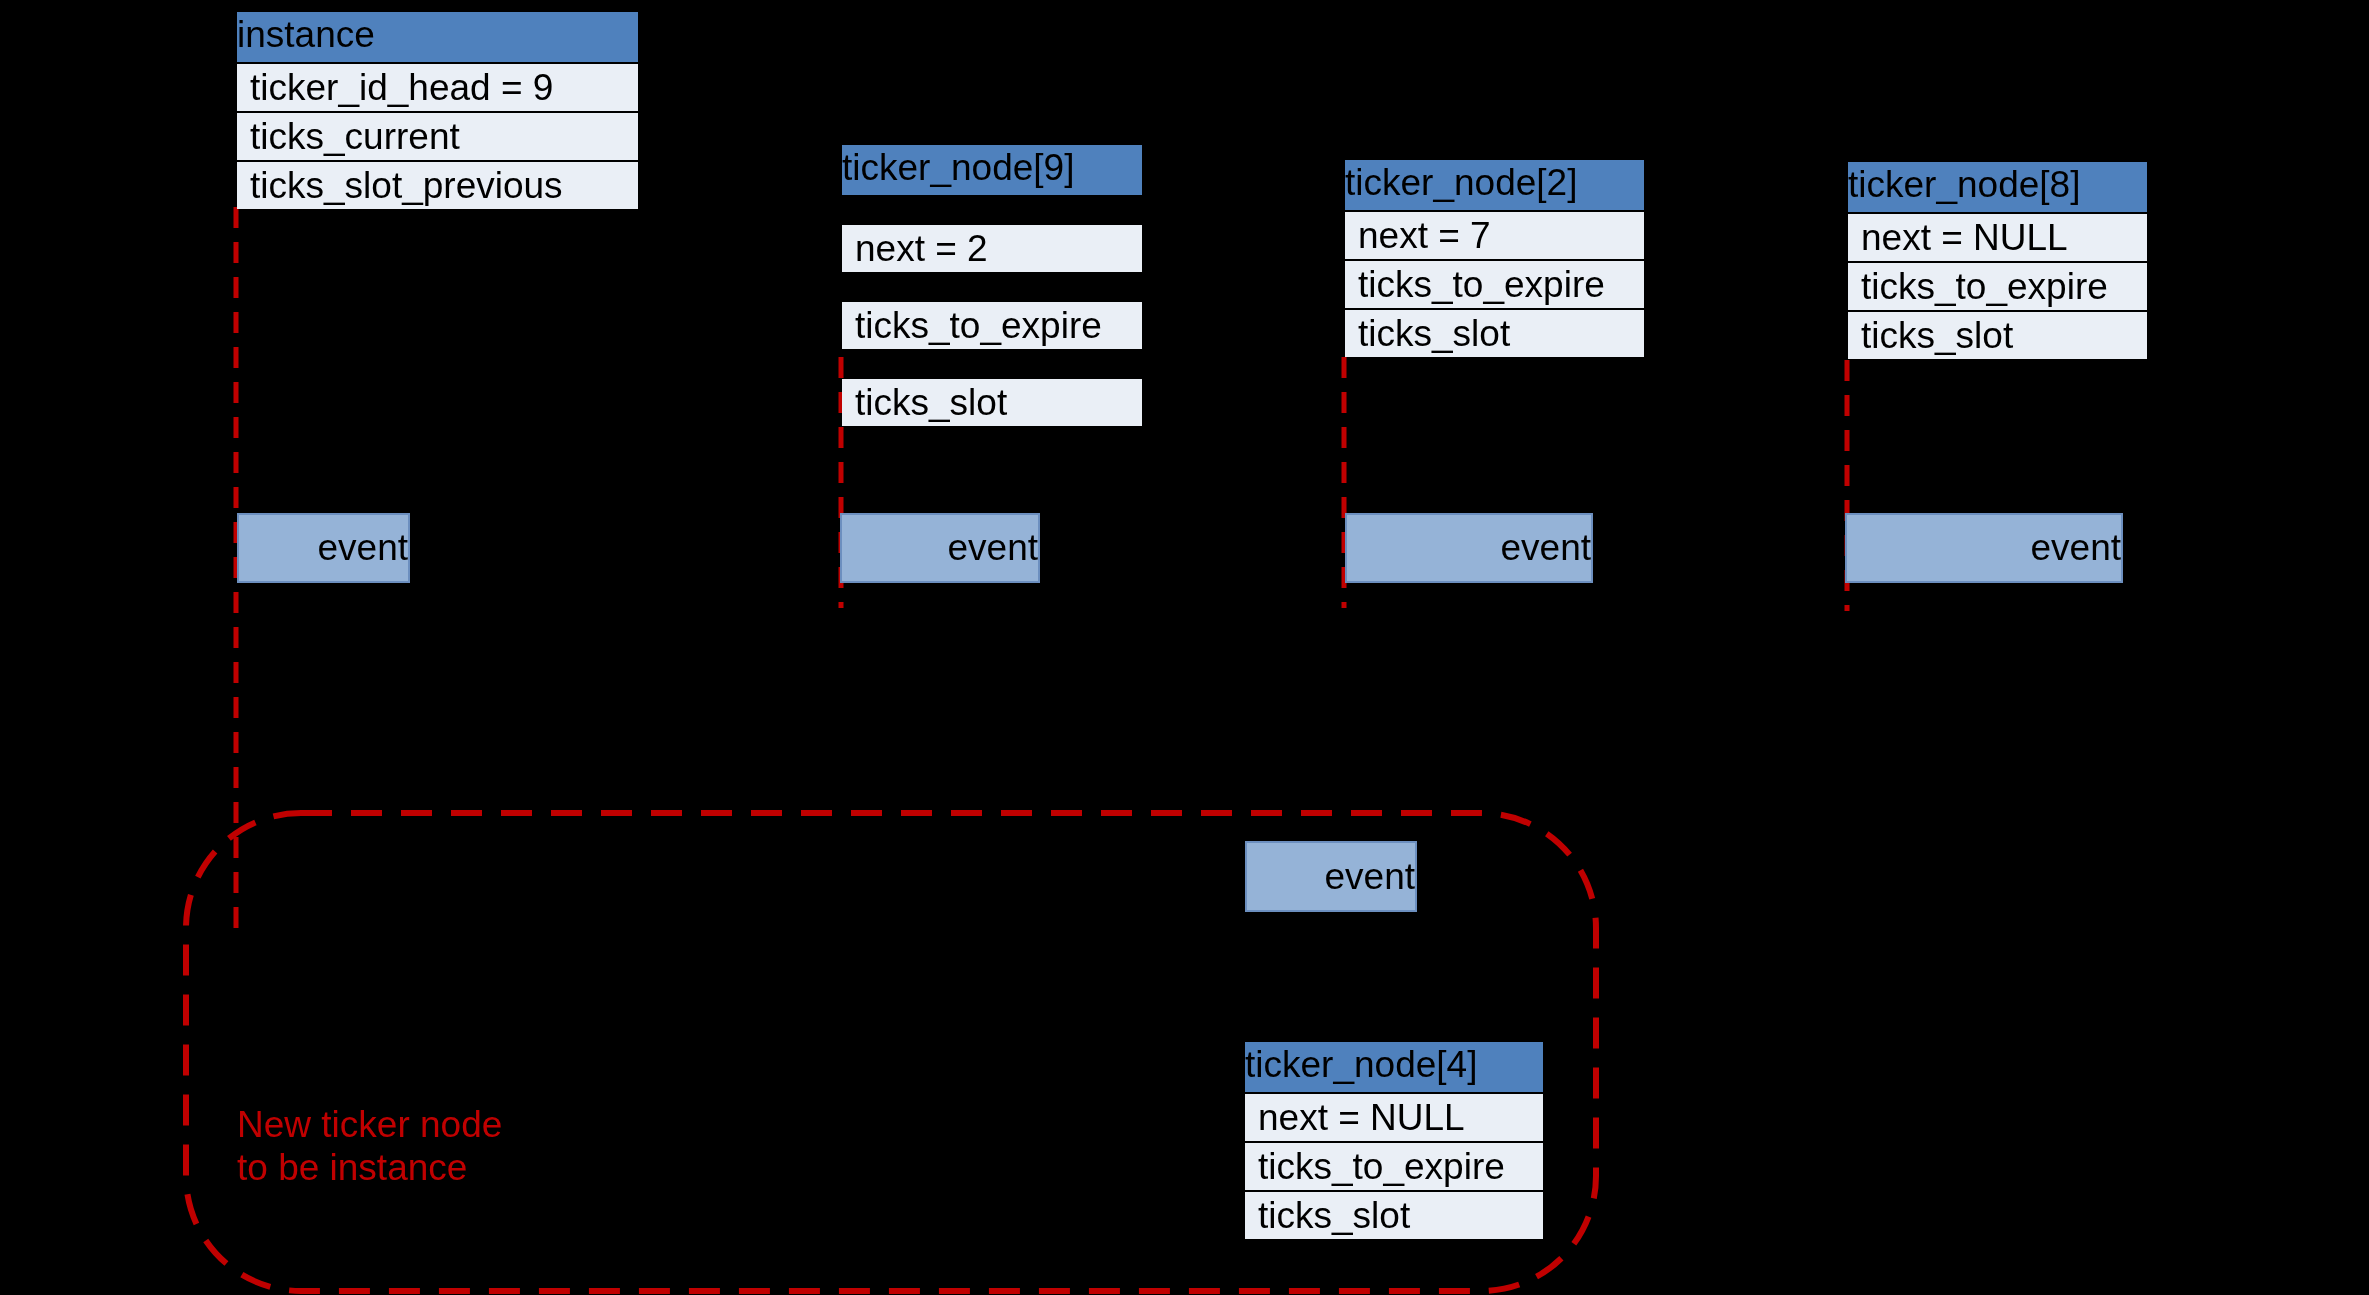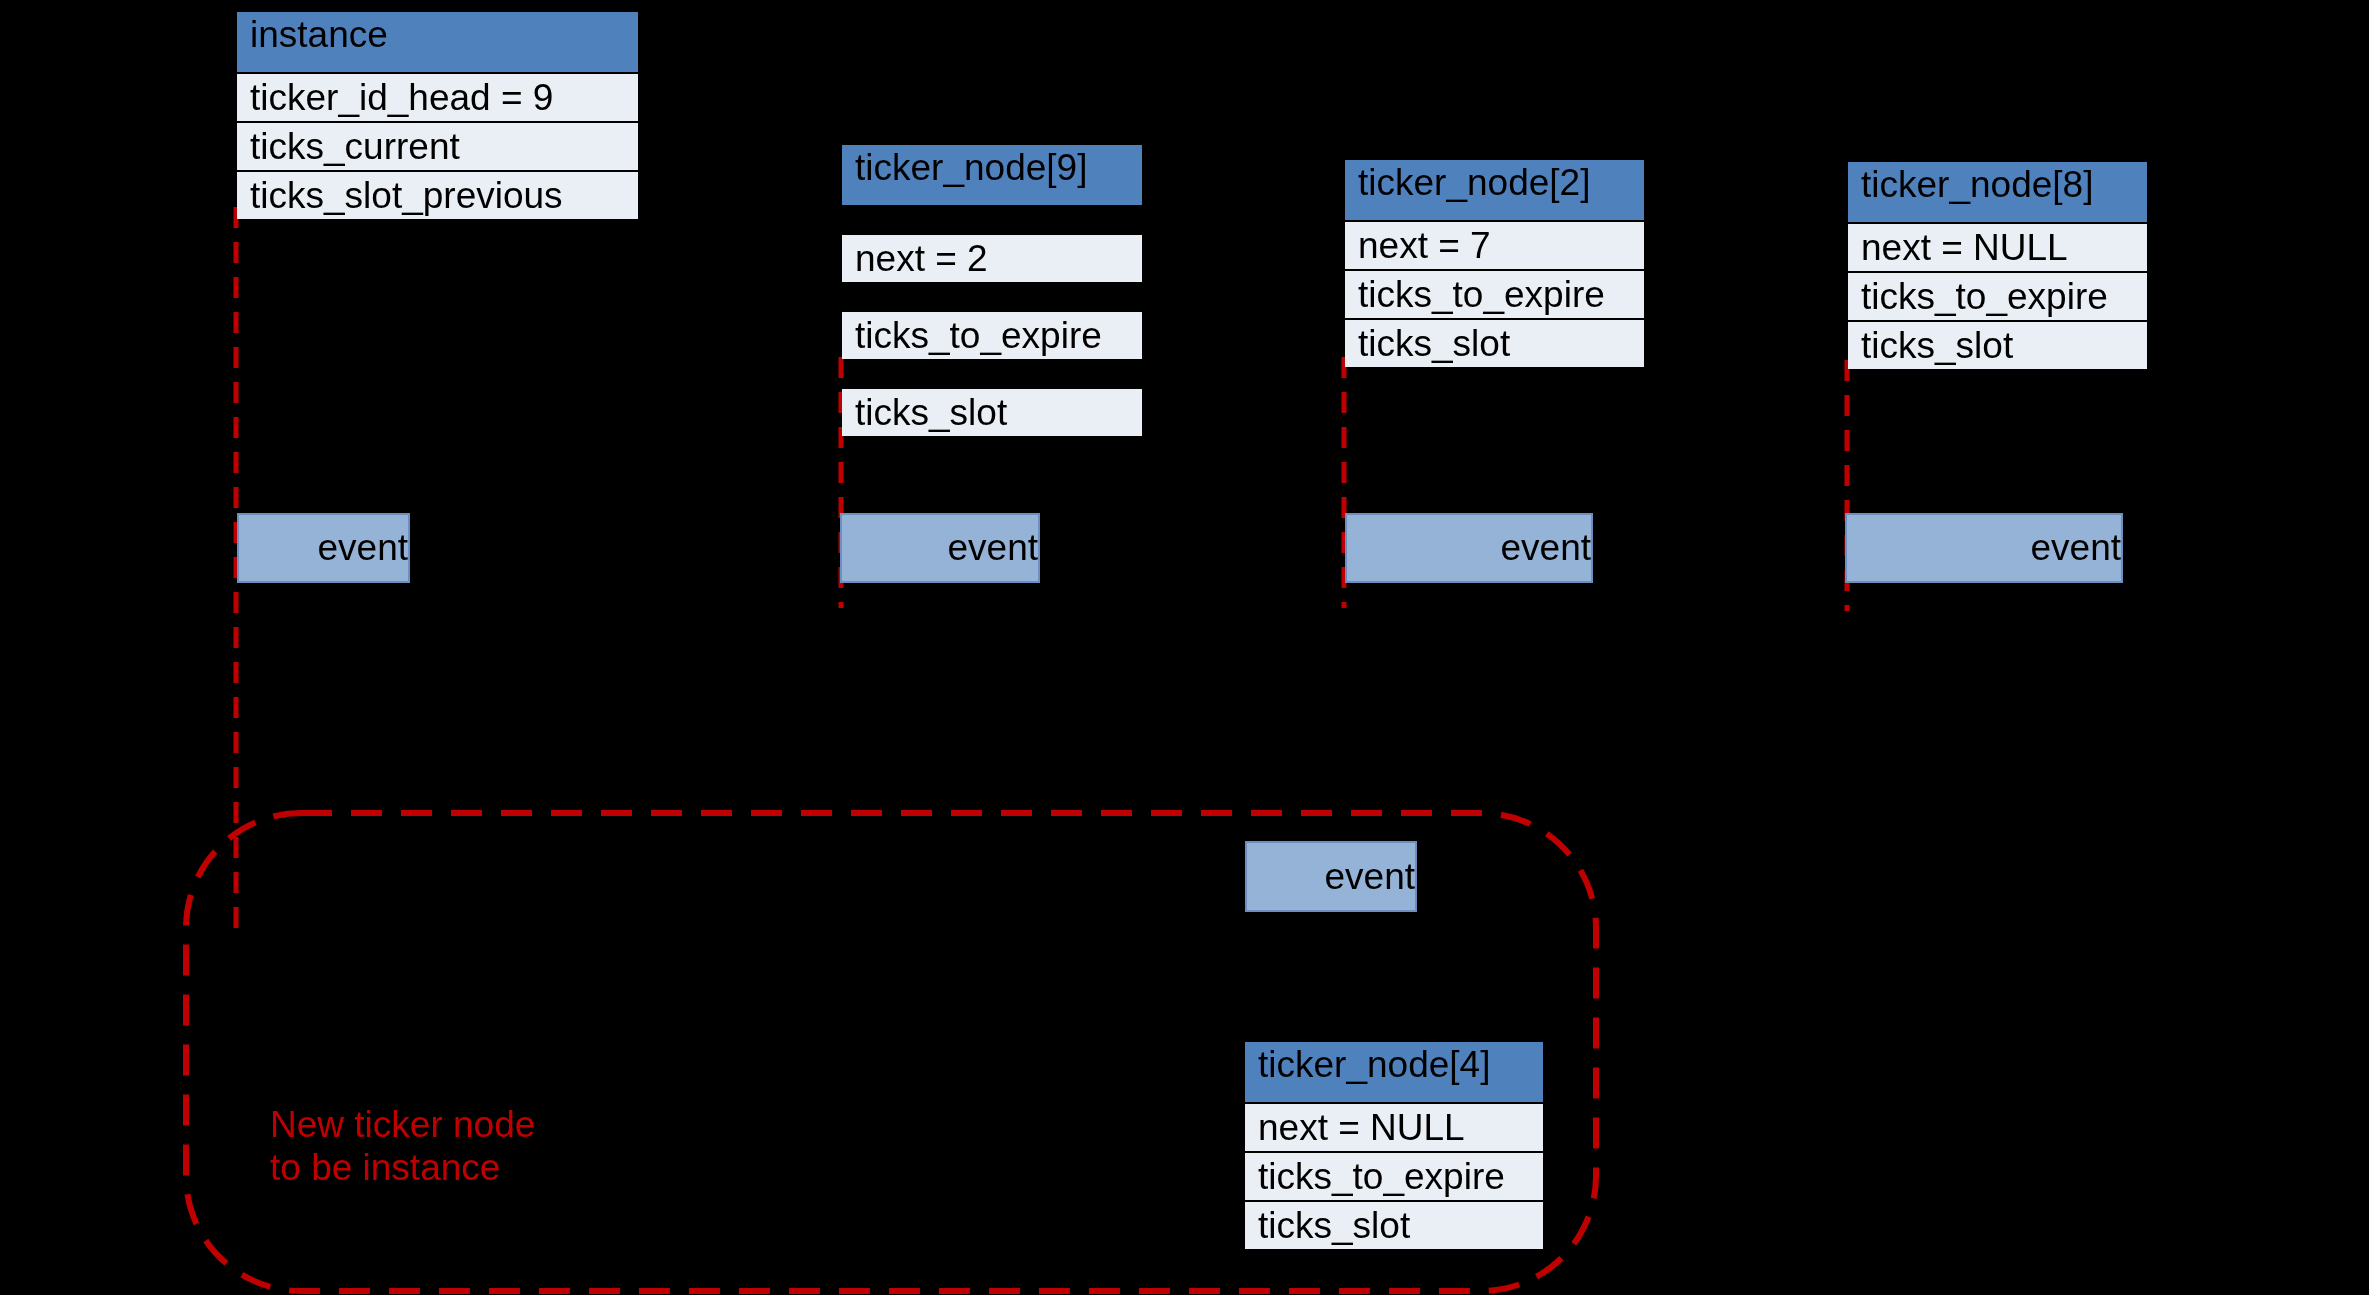--- a/index.html
+++ b/index.html
@@ -14,38 +14,38 @@
   html,body{background:#000;}
   body{
     width:2369px;height:1295px;position:relative;overflow:hidden;
     font-family:"Liberation Sans", sans-serif;
   }
   .canvas{position:absolute;inset:0;background:#000;}
   svg.overlay{position:absolute;left:0;top:0;z-index:1;}
 
   .dtable{position:absolute;z-index:2;display:flex;flex-direction:column;}
   .dtable .hdr{
-    height:60px;background:var(--header-blue);color:var(--text-black);
-    font-size:37px;line-height:46px;padding-left:13px;white-space:nowrap;
+    height:50px;background:var(--header-blue);color:var(--text-black);
+    font-size:37px;line-height:46px;white-space:nowrap;
   }
   .dtable .row{
     height:47px;margin-top:2px;background:var(--row-fill);color:var(--text-black);
     font-size:37px;line-height:47px;padding-left:13px;white-space:nowrap;
   }
 
   .event{
     position:absolute;z-index:2;height:70px;background:var(--event-fill);
     border:2px solid var(--event-border);
     display:flex;align-items:center;justify-content:flex-end;
     font-size:37px;color:var(--text-black);
   }
 
   .annotation{
     position:absolute;z-index:2;color:var(--dash-red);
-    font-size:37px;line-height:43px;white-space:nowrap;margin-left:33px;
+    font-size:37px;line-height:43px;white-space:nowrap;
   }
 </style>
 </head>
 <body>
 
 <div class="canvas">
 
   <svg class="overlay" width="2369" height="1295" viewBox="0 0 2369 1295">
     <line x1="236" y1="207" x2="236" y2="937" stroke="#C00000" stroke-width="5" stroke-dasharray="21 14"></line>
     <line x1="841" y1="357" x2="841" y2="608" stroke="#C00000" stroke-width="5" stroke-dasharray="21 14"></line>

